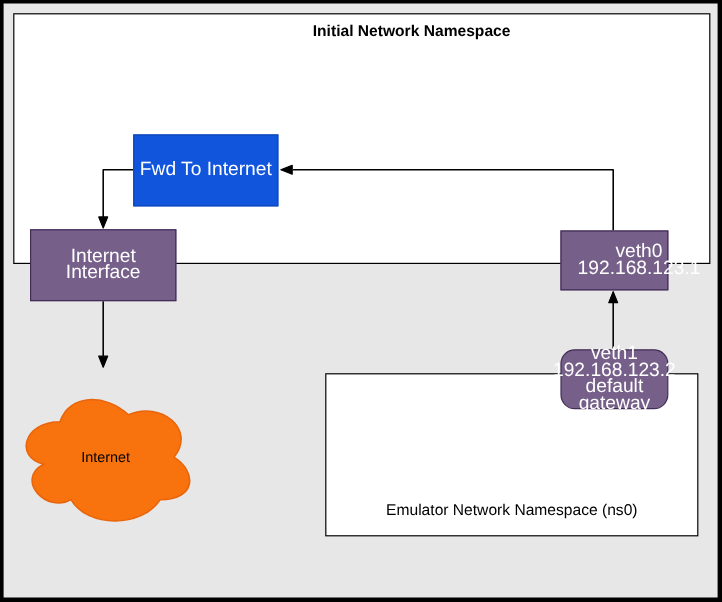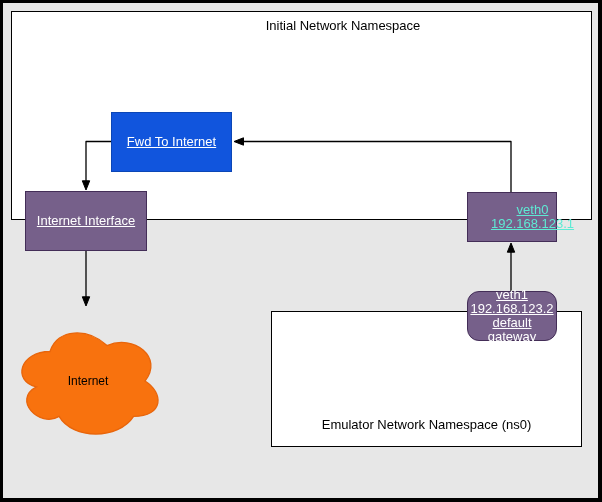--- a/index.html
+++ b/index.html
@@ -33,21 +33,21 @@
   }
   #initial-ns { left: 11px; top: 11px; width: 581px; height: 209px; }
   #emulator-ns { left: 271px; top: 311px; width: 311px; height: 136px; }
   .ns-title {
     position: absolute;
     font-size: 13px;
     color: #000;
     text-align: center;
     white-space: nowrap;
   }
-  #initial-ns .ns-title { top: 6px; left: 83px; right: 0; }
+  #initial-ns .ns-title { top: 6px; left: 83px; right: 0; font-weight: bold; }
   #emulator-ns .ns-title { bottom: 14px; left: 0; right: 0; }
   #connectors {
     position: absolute;
     left: 0; top: 0;
     z-index: 5;
     pointer-events: none;
   }
   #connectors polyline {
     fill: none;
     stroke: #000;
@@ -62,24 +62,23 @@
   }
   .node {
     position: absolute;
     display: flex;
     flex-direction: column;
     align-items: center;
     justify-content: center;
     text-align: center;
     border: 1px solid;
     box-sizing: border-box;
-    font-size: 13px;
+    font-size: 16px;
     line-height: 14px;
     z-index: 10;
-    text-decoration: underline;
   }
   #fwd-node { left: 111px; top: 112px; width: 121px; height: 60px; }
   #ii-node  { left: 25px;  top: 191px; width: 122px; height: 60px; }
   #veth0-node { left: 467px; top: 192px; width: 90px; height: 50px; }
   #veth1-node { left: 467px; top: 291px; width: 90px; height: 50px; border-radius: 12px; }
   #cloud-svg {
     position: absolute;
     left: 12px; top: 322px;
     z-index: 10;
   }
@@ -129,21 +128,21 @@
   </svg>
 
   <div id="fwd-node" class="node" style="background-color: rgb(17, 85, 221); border-color: rgb(11, 70, 182); color: rgb(255, 255, 255);">
     <div>Fwd To Internet</div>
   </div>
 
   <div id="ii-node" class="node" style="background-color: rgb(118, 96, 138); border-color: rgb(67, 45, 87); color: rgb(255, 255, 255); text-align: center;">
     <div>Internet Interface</div>
   </div>
 
-  <div id="veth0-node" class="node" style="background-color: rgb(118, 96, 138); border-color: rgb(67, 45, 87); color: #5eead4; padding-left: 41px;">
+  <div id="veth0-node" class="node" style="background-color: rgb(118, 96, 138); border-color: rgb(67, 45, 87); color: #ffffff; padding-left: 41px;">
     <div>veth0</div>
     <div>192.168.123.1</div>
   </div>
 
   <div id="veth1-node" class="node" style="background-color: rgb(118, 96, 138); border-color: rgb(67, 45, 87); color: rgb(255, 255, 255);">
     <div>veth1</div>
     <div>192.168.123.2</div>
     <div>default gateway</div>
   </div>
 

